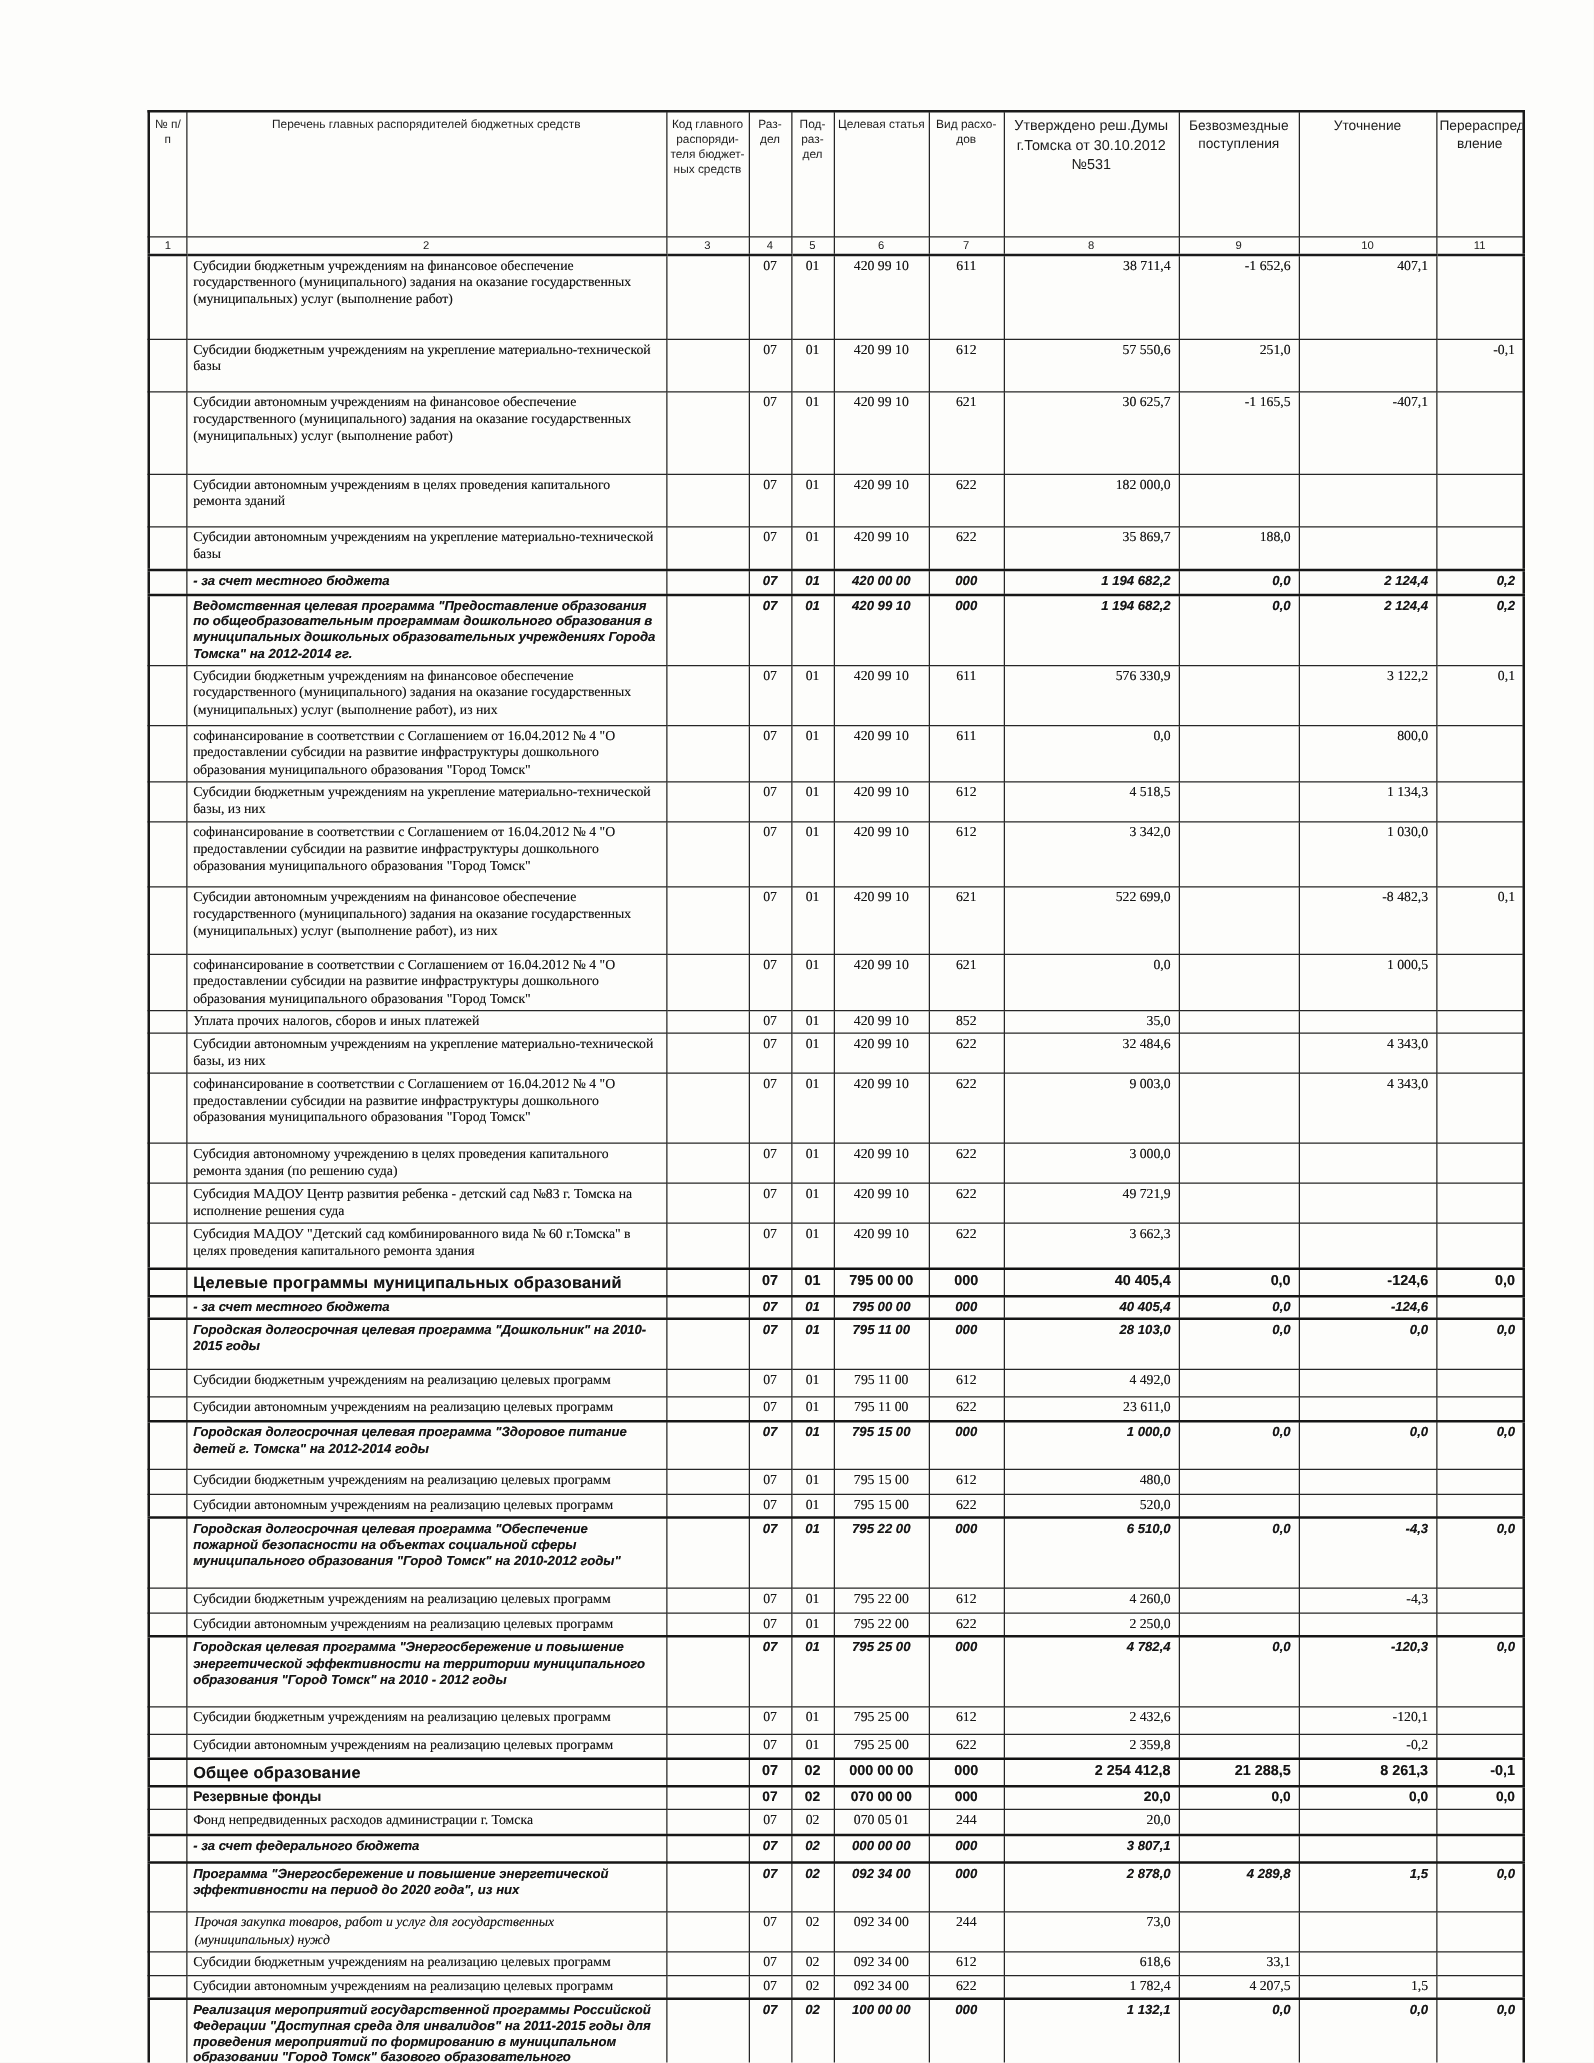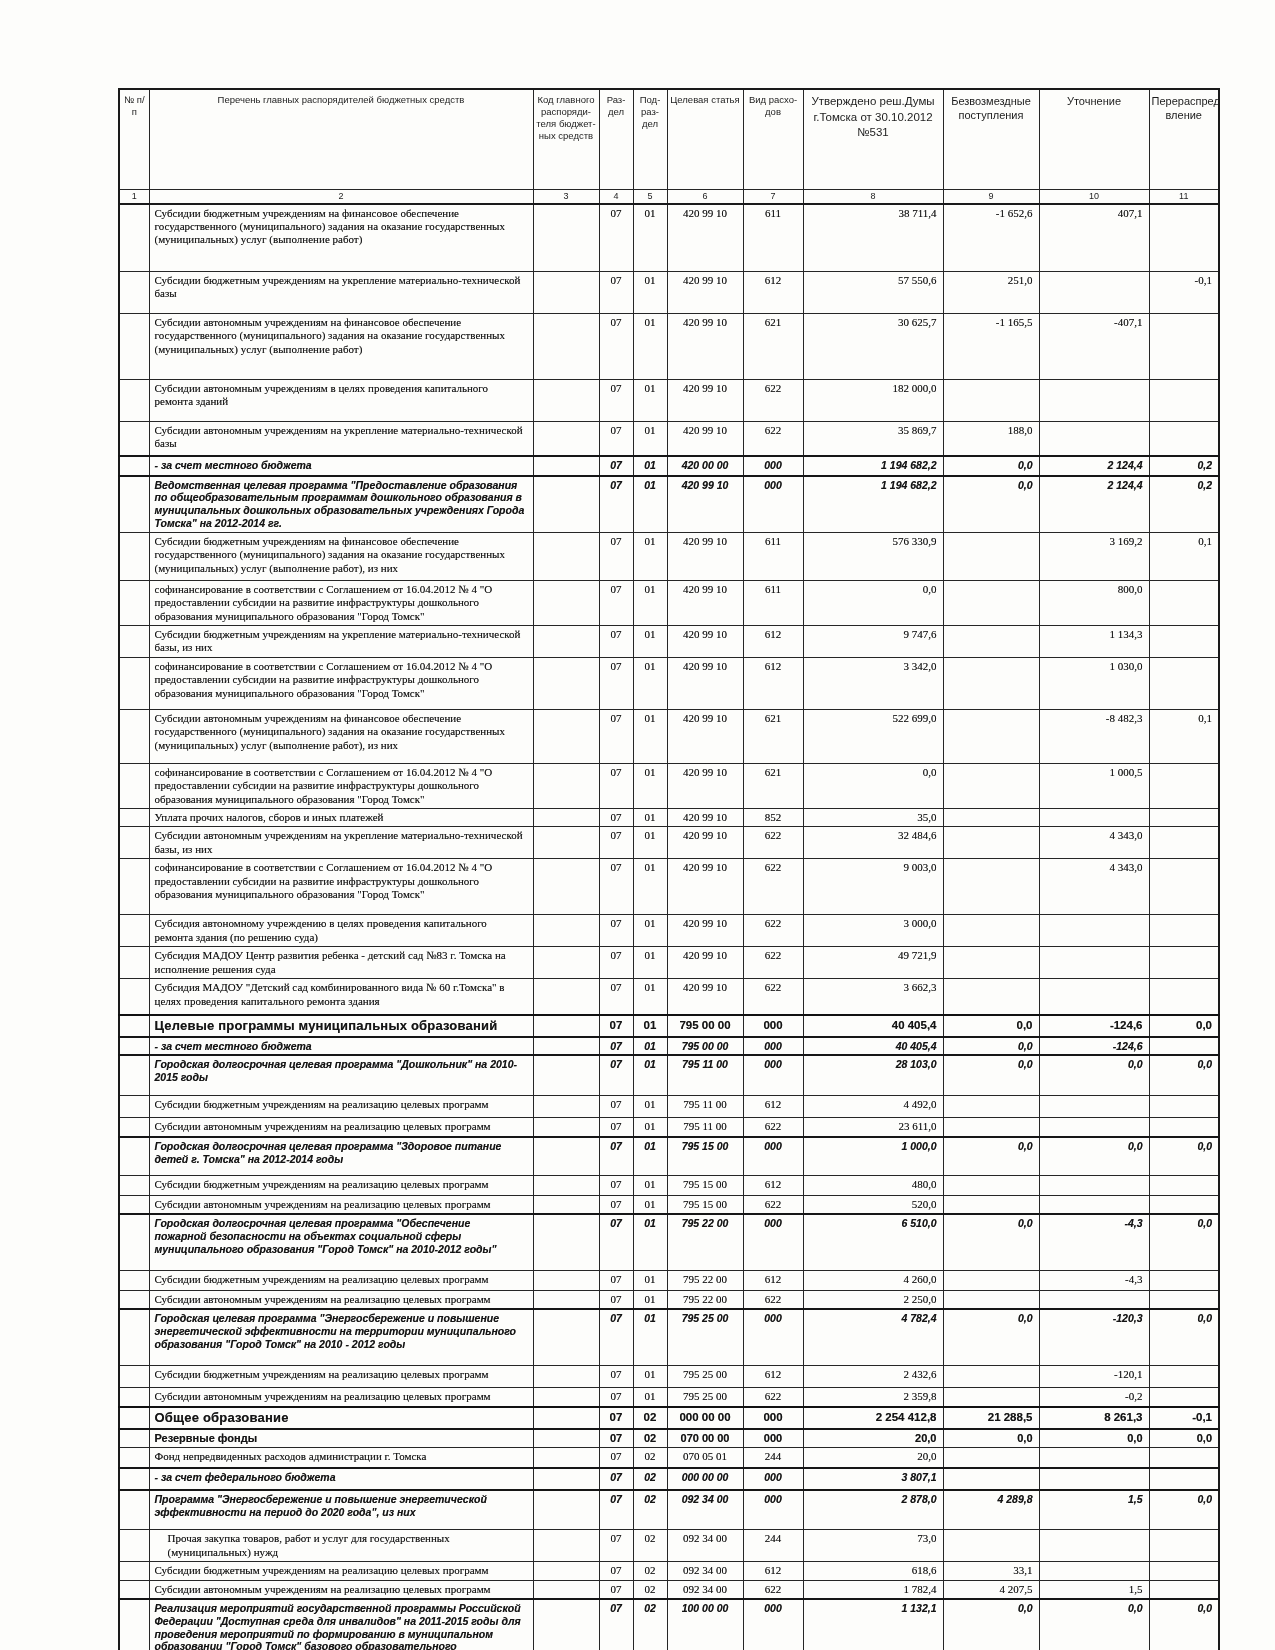--- a/index.html
+++ b/index.html
@@ -22,21 +22,21 @@
   tbody td.name{text-align:left;padding-left:5px;padding-right:8px;}
   tbody td.rz,tbody td.pr,tbody td.cs,tbody td.vr{text-align:center;padding-left:1px;padding-right:1px;}
   tbody td.a8,tbody td.a9,tbody td.a10,tbody td.a11{text-align:right;padding-right:6px;}
   tr.r-bi{border-top:2px solid #161616;}
   tr.r-bi td{font-family:"Liberation Sans",sans-serif;font-weight:700;font-style:italic;font-size:10.5px;}
   tr.r-b{border-top:2px solid #161616;}
   tr.r-b td{font-family:"Liberation Sans",sans-serif;font-weight:700;font-size:11px;}
   tr.r-sec{border-top:2px solid #111;}
   tr.r-sec td{font-family:"Liberation Sans",sans-serif;font-weight:700;font-size:11.5px;}
   tr.r-sec td.name{font-size:13px;letter-spacing:.2px;}
-  tbody td.name.ind{padding-left:18px;}
+  tbody td.name.ind{padding-left:6px;font-style:italic;}
 </style>
 </head>
 <body>
 
 <div class="page">
   <table>
     <colgroup>
       <col style="width:30px">
         <col style="width:384px">
         <col style="width:66px">
@@ -172,21 +172,21 @@
         <tr class="r-p" style="height: 48px;">
           <td class="num"></td>
           <td class="name">Субсидии бюджетным учреждениям на финансовое обеспечение государственного (муниципального) задания на оказание государственных (муниципальных) услуг (выполнение работ), из них</td>
           <td class="gcode"></td>
           <td class="rz">07</td>
           <td class="pr">01</td>
           <td class="cs">420 99 10</td>
           <td class="vr">611</td>
           <td class="a8">576 330,9</td>
           <td class="a9"></td>
-          <td class="a10">3 169,2</td>
+          <td class="a10">3 122,2</td>
           <td class="a11">0,1</td>
         </tr>
         <tr class="r-p" style="height: 44px;">
           <td class="num"></td>
           <td class="name">софинансирование в соответствии с Соглашением  от 16.04.2012 № 4 "О предоставлении субсидии на развитие инфраструктуры  дошкольного образования  муниципального  образования "Город Томск"</td>
           <td class="gcode"></td>
           <td class="rz">07</td>
           <td class="pr">01</td>
           <td class="cs">420 99 10</td>
           <td class="vr">611</td>
@@ -196,21 +196,21 @@
           <td class="a11"></td>
         </tr>
         <tr class="r-p" style="height: 24px;">
           <td class="num"></td>
           <td class="name">Субсидии бюджетным учреждениям на укрепление материально-технической базы, из них</td>
           <td class="gcode"></td>
           <td class="rz">07</td>
           <td class="pr">01</td>
           <td class="cs">420 99 10</td>
           <td class="vr">612</td>
-          <td class="a8">9 747,6</td>
+          <td class="a8">4 518,5</td>
           <td class="a9"></td>
           <td class="a10">1 134,3</td>
           <td class="a11"></td>
         </tr>
         <tr class="r-p" style="height: 52px;">
           <td class="num"></td>
           <td class="name">софинансирование в соответствии с Соглашением  от 16.04.2012 № 4 "О предоставлении субсидии на развитие инфраструктуры  дошкольного образования  муниципального  образования "Город Томск"</td>
           <td class="gcode"></td>
           <td class="rz">07</td>
           <td class="pr">01</td>

